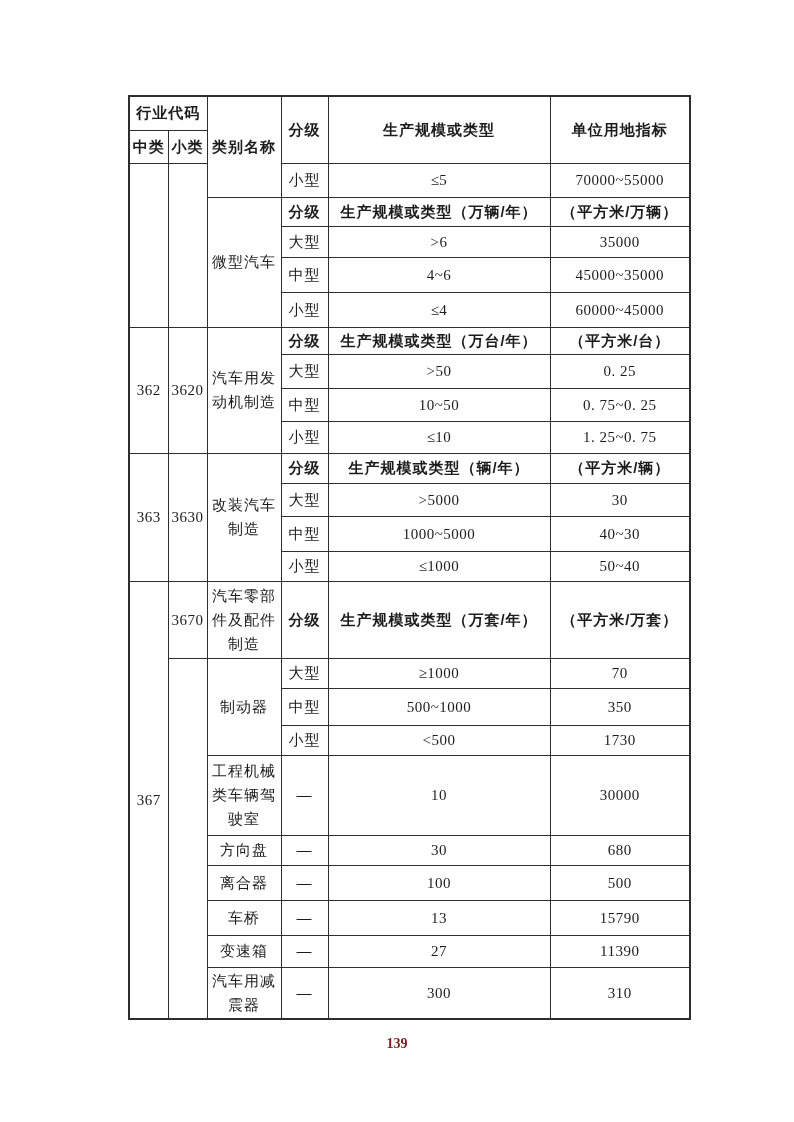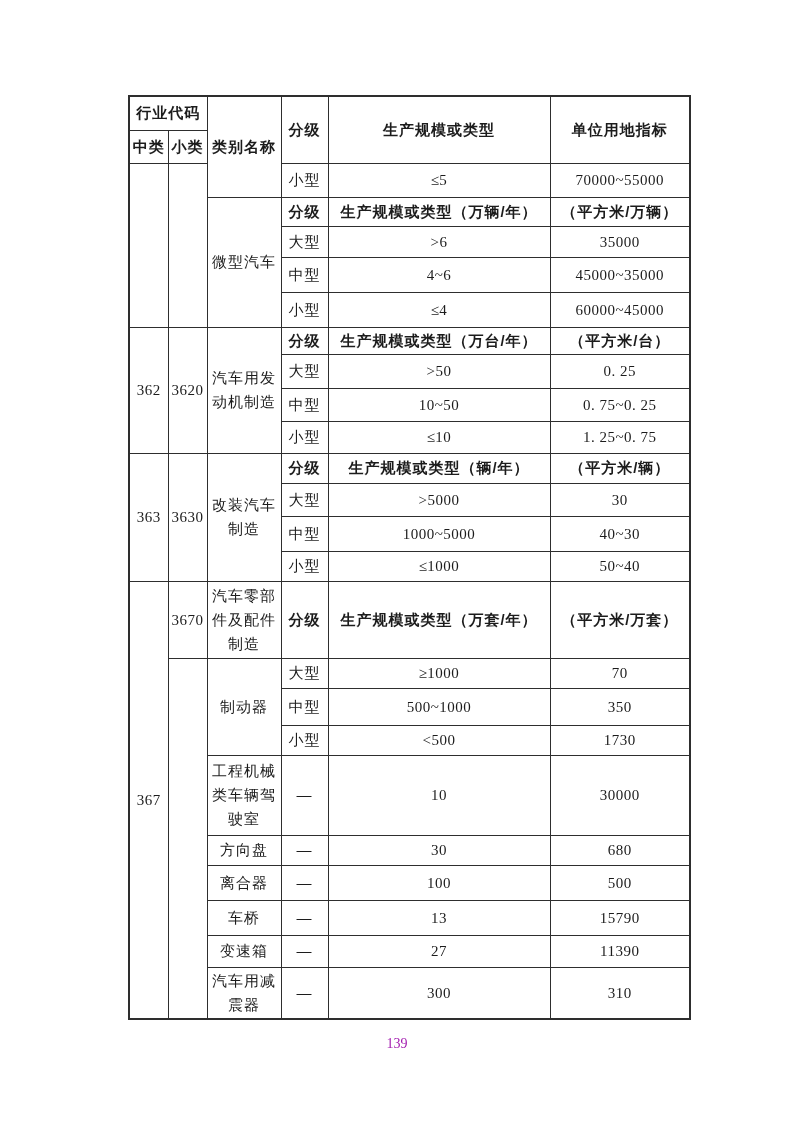--- a/index.html
+++ b/index.html
@@ -79,21 +79,22 @@
   table.doc-table tr:nth-child(25) { height: 45px; margin-top: 6px; }
 
   .page-number {
     position: absolute;
     top: 1036px;
     left: 0;
     width: 794px;
     text-align: center;
     font-family: "Liberation Serif", serif;
     font-size: 14px;
-    color: #a21caf;
+    color: #7f1d1d;
+    font-weight: bold;
   }
 </style>
 </head>
 <body>
 
 <div class="page">
   <table class="doc-table">
     <colgroup>
       <col style="width:39px">
       <col style="width:39px">

